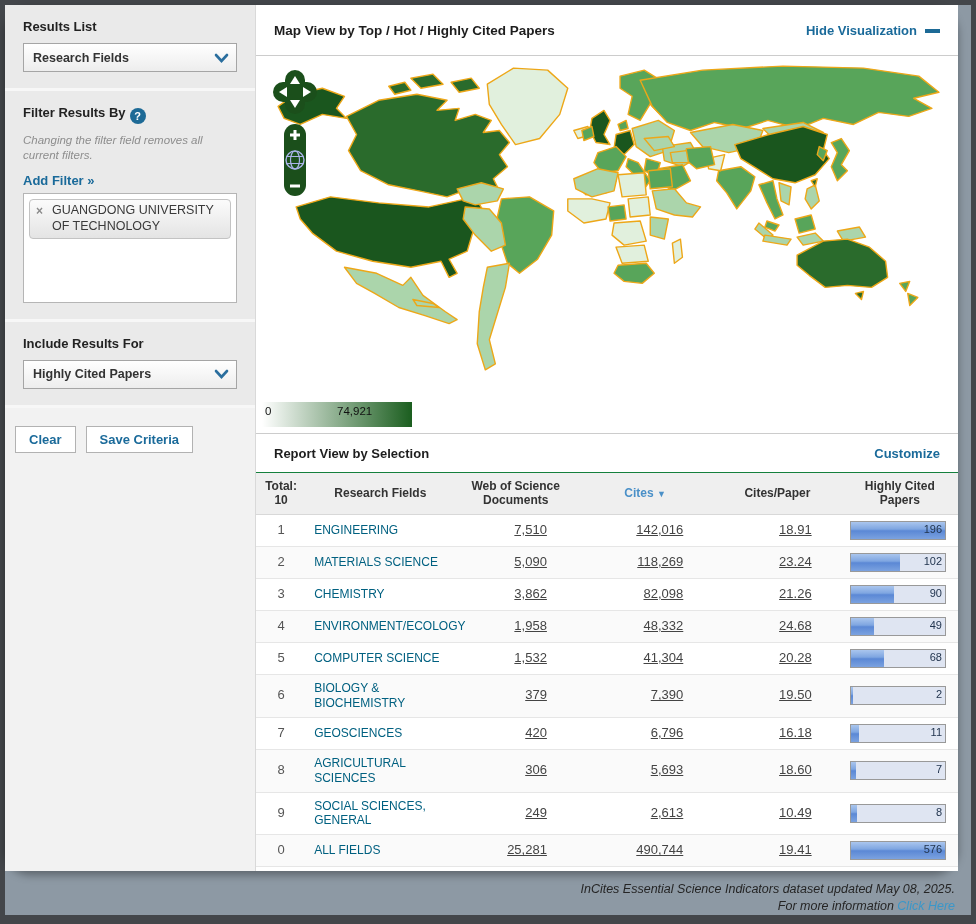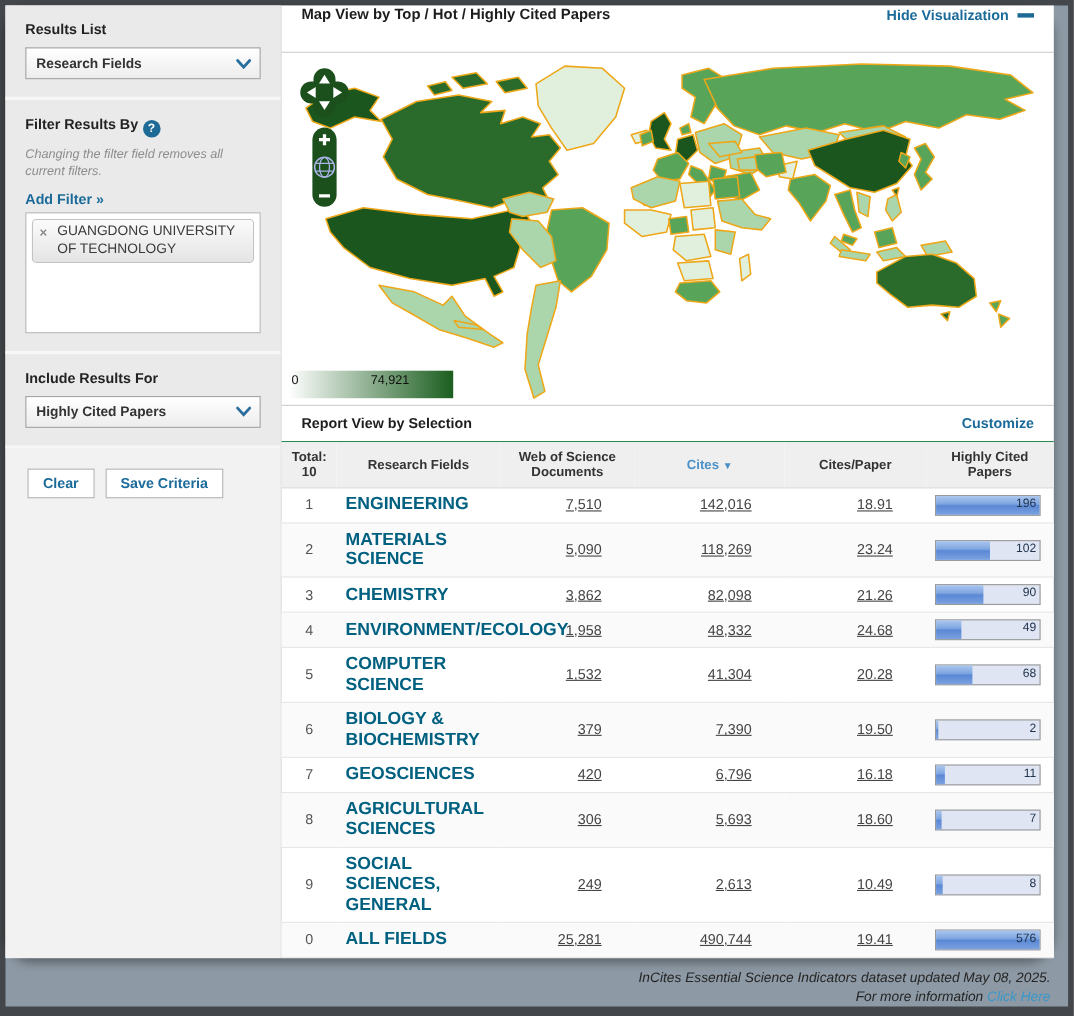--- a/index.html
+++ b/index.html
@@ -13,26 +13,26 @@
   .side-title{font-size:13px;font-weight:bold;color:#222;margin-bottom:9px;}
   .dropdown{height:27px;border:1px solid #a5a5a5;background:linear-gradient(#ffffff,#ededed);display:flex;align-items:center;cursor:pointer;}
   .dropdown .dd-label{flex:1;padding-left:9px;font-size:12.5px;font-weight:bold;color:#333;}
   .dropdown .dd-arrow{width:30px;height:100%;display:flex;align-items:center;justify-content:center;}
   .note{font-size:11.5px;font-style:italic;color:#8d8d8d;line-height:1.3;margin:0 0 8px 0;}
   .help-badge{display:inline-flex;width:16px;height:16px;border-radius:50%;background:#1d6a96;color:#fff;font-size:11px;font-weight:bold;align-items:center;justify-content:center;vertical-align:-3px;margin-left:4px;}
   .add-filter{font-size:13px;font-weight:bold;color:#1a6a9a;text-decoration:none;display:inline-block;margin-bottom:5px;cursor:pointer;}
   .filter-box{background:#fff;border:1px solid #b5b5b5;height:98px;padding:5px;overflow:hidden;}
   .filter-tag{position:relative;background:linear-gradient(#fbfbfb,#e4e4e4);border:1px solid #c3c3c3;border-radius:4px;padding:3px 6px 4px 22px;font-size:12.5px;color:#3a3a3a;line-height:1.25;}
   .tag-x{position:absolute;left:6px;top:4px;color:#8a8a8a;font-size:12px;font-weight:bold;cursor:pointer;}
-  .btn-row{padding:18px 20px;background:#f2f2f2;display:flex;gap:10px;}
+  .btn-row{padding:18px 10px;background:#f2f2f2;display:flex;gap:10px;}
   .btn{background:#fff;border:1px solid #b2b2b2;color:#1a6a9a;font-weight:bold;font-size:13px;padding:5px 13px;cursor:pointer;font-family:"Liberation Sans",sans-serif;}
   .side-fill{flex:1;background:#f2f2f2;}
   
   .main{flex:1;background:#fff;display:flex;flex-direction:column;min-width:0;}
-  .viz-header{height:50px;display:flex;justify-content:space-between;padding:0 18px;border-bottom:1px solid #cccccc;}
+  .viz-header{height:50px;display:flex;align-items:center;justify-content:space-between;padding:0 18px;border-bottom:1px solid #cccccc;}
   .viz-title{font-size:13.5px;font-weight:bold;color:#1d1d1d;}
   .link{color:#1a6a9a;font-weight:bold;font-size:13px;text-decoration:none;cursor:pointer;}
   .minus-glyph{display:inline-block;width:15px;height:4px;background:#1d6a96;vertical-align:2px;margin-left:8px;}
   .map-region{position:relative;height:377px;border-bottom:1px solid #cccccc;overflow:hidden;}
   .world-map{position:absolute;left:4px;top:2px;}
   .world-map path{stroke:var(--map-border);stroke-width:1.4;stroke-linejoin:round;}.m-pale{fill:var(--map-pale)}.m-light{fill:var(--map-light)}
   .m-med{fill:var(--map-medium)}.m-dark{fill:var(--map-dark)}.m-darkest{fill:var(--map-darkest)}
   .map-controls{position:absolute;left:16px;top:12px;width:46px;}
   .legend{position:absolute;left:6px;bottom:6px;width:150px;height:25px;background:linear-gradient(to right,#ffffff,#1b5e1f);}
   .legend .lg-min{position:absolute;left:3px;top:3px;font-size:11.5px;color:#111;}
@@ -42,21 +42,21 @@
   
   table.report{width:100%;border-collapse:collapse;table-layout:fixed;}
   table.report col.c0{width:50px}table.report col.c1{width:148px}table.report col.c2{width:122px}
   table.report col.c3{width:136px}table.report col.c4{width:128px}table.report col.c5{width:116px}
   thead th{background:#efefef;font-size:12px;color:#333;font-weight:bold;text-align:center;padding:6px 4px;line-height:1.2;border-bottom:1px solid #d8d8d8;cursor:pointer;}
   thead th.sorted{color:#4a90c8;}
   .sort-caret{font-size:9px;color:#4a90c8;}
   tbody td{font-size:13px;color:#444;padding:6px 8px;border-bottom:1px solid #e6e6e6;vertical-align:middle;line-height:1.15;}
   tbody tr:nth-child(even){background:#fafafa;}
   td.c-rank{text-align:center;color:#555;}
-  td.c-field a{color:#006080;font-weight:bold;font-size:16px;text-decoration:none;cursor:pointer;}
+  td.c-field a{color:#006080;font-weight:normal;font-size:12px;text-decoration:none;cursor:pointer;}
   td.c-num{text-align:right;padding-right:30px;text-decoration:underline;}
   td.c-bar{padding-right:12px;}
   .bar-track{position:relative;height:17px;background:#dfe5f2;border:1px solid #999;}
   .bar-fill{position:absolute;left:0;top:0;bottom:0;background:linear-gradient(to bottom,#aac6ee 0%,#7fa6e1 42%,#5b88d5 52%,#7ba2e0 100%);}
   .bar-label{position:absolute;right:3px;top:1px;font-size:11px;color:#22354f;}
   
   .footer{position:absolute;top:876px;right:16px;text-align:right;font-size:12.5px;font-style:italic;color:#252525;line-height:1.35;}
   .footer a{color:#3a97c9;text-decoration:none;cursor:pointer;font-style:italic;}
 </style>
 </head>

